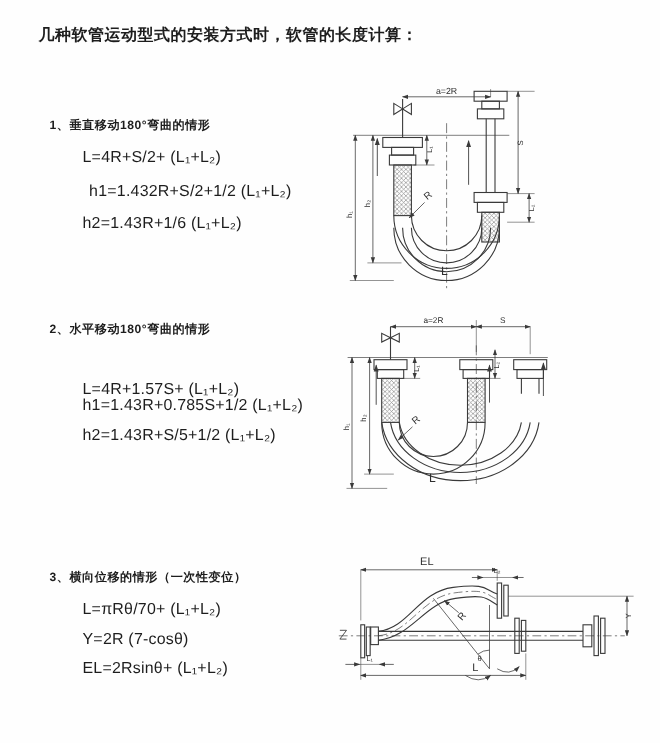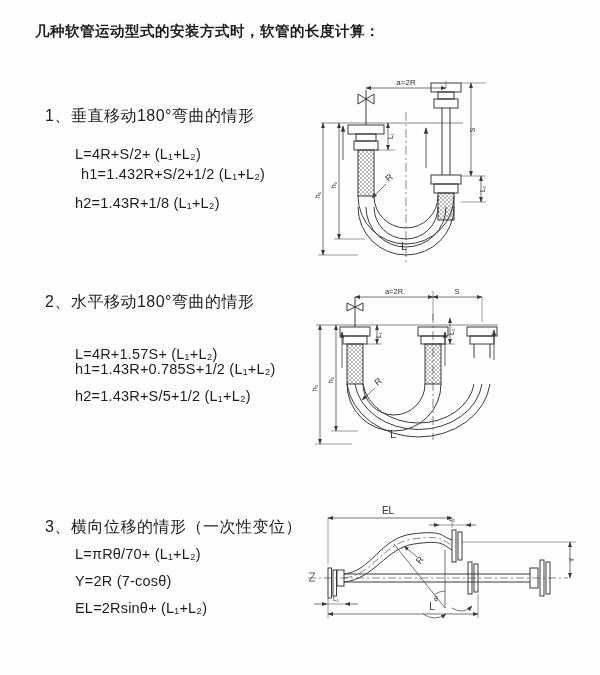--- a/index.html
+++ b/index.html
@@ -2,35 +2,35 @@
 <html><head>
 <meta charset="utf-8">
 <style>
   html,body{margin:0;padding:0;}
   body{
     width:600px;height:675px;background:#fefefe;position:relative;
     font-family:"Liberation Sans","DejaVu Sans",sans-serif;color:#1d1d1d;
     overflow:hidden;
   }
   .title{position:absolute;left:35px;top:22px;font-size:14.5px;font-weight:600;letter-spacing:.5px;text-align:right;}
-  .sec-heading{position:absolute;font-size:16px;font-weight:400;letter-spacing:.5px;}
+  .sec-heading{position:absolute;font-size:11px;font-weight:700;letter-spacing:.5px;}
   .formula{position:absolute;font-size:14.5px;font-weight:500;letter-spacing:.2px;}
   .dia{position:absolute;}
   svg text{font-family:"Liberation Sans","DejaVu Sans",sans-serif;fill:#2e2e2e;}
   svg{shape-rendering:geometricPrecision;}
 </style>
 </head>
 <body>
 
 <div class="title">几种软管运动型式的安装方式时，软管的长度计算：</div>
 
 <div class="sec-heading" style="left:45px;top:106px">1、垂直移动180°弯曲的情形</div>
-<div class="formula" style="left:75px;top:146px">L=4R+S/2+ (L₁+L₂)</div>
+<div class="formula" style="left:75px;top:135px">L=4R+S/2+ (L₁+L₂)</div>
 <div class="formula" style="left:81px;top:166px">h1=1.432R+S/2+1/2 (L₁+L₂)</div>
-<div class="formula" style="left:75px;top:195px">h2=1.43R+1/8 (L₁+L₂)</div>
+<div class="formula" style="left:75px;top:195px">h2=1.43R+1/6 (L₁+L₂)</div>
 
 <div class="sec-heading" style="left:45px;top:292px">2、水平移动180°弯曲的情形</div>
 <div class="formula" style="left:75px;top:346px">L=4R+1.57S+ (L₁+L₂)</div>
 <div class="formula" style="left:75px;top:361px">h1=1.43R+0.785S+1/2 (L₁+L₂)</div>
 <div class="formula" style="left:75px;top:388px">h2=1.43R+S/5+1/2 (L₁+L₂)</div>
 
 <div class="sec-heading" style="left:45px;top:517px">3、横向位移的情形（一次性变位）</div>
 <div class="formula" style="left:75px;top:546px">L=πRθ/70+ (L₁+L₂)</div>
 <div class="formula" style="left:75px;top:573px">Y=2R (7-cosθ)</div>
 <div class="formula" style="left:75px;top:600px">EL=2Rsinθ+ (L₁+L₂)</div>

